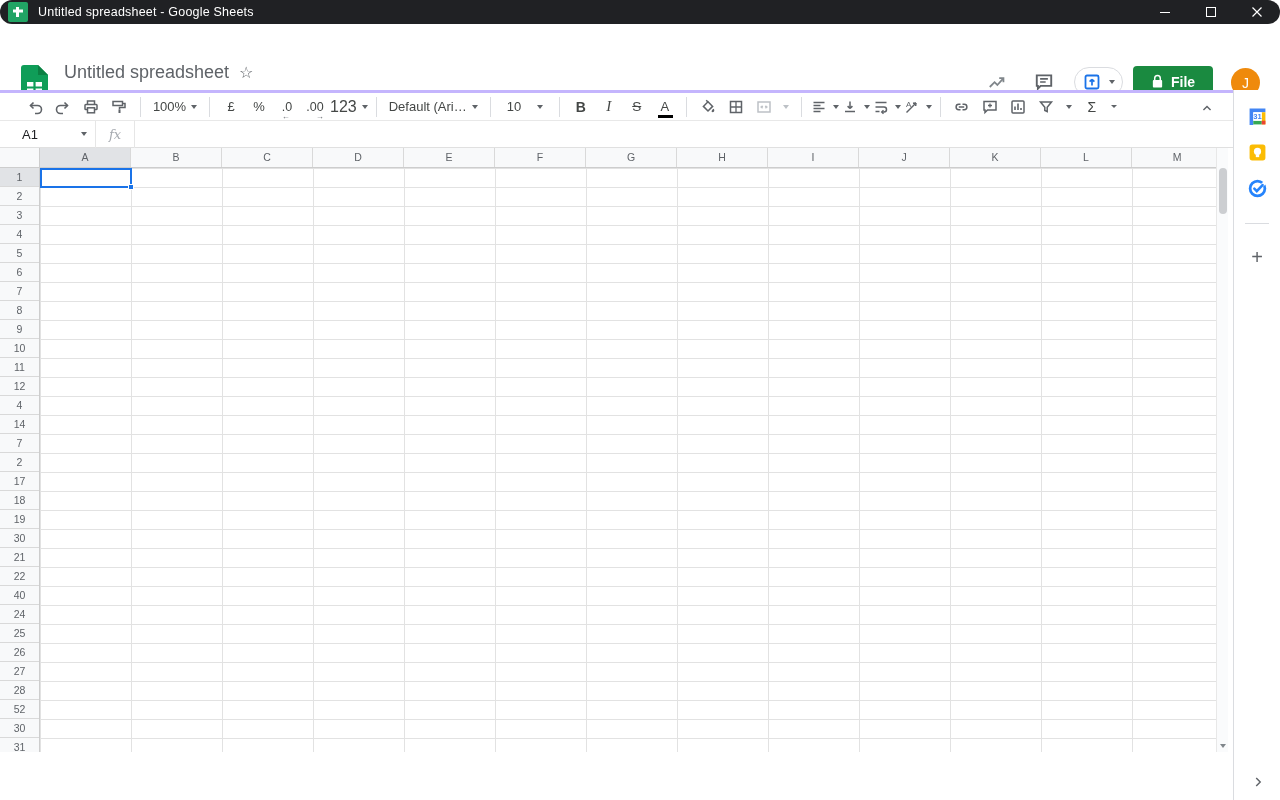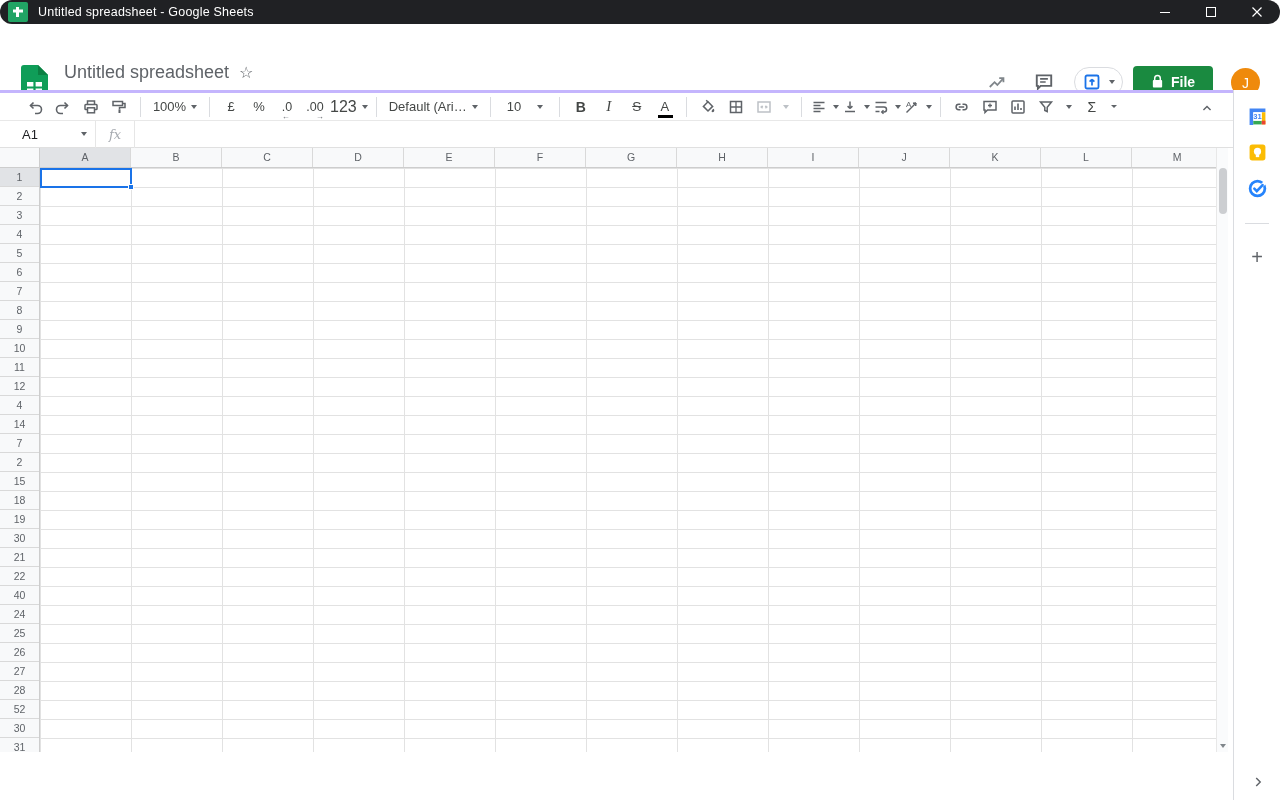--- a/index.html
+++ b/index.html
@@ -397,21 +397,21 @@
         <div class="row-h">7</div>
         <div class="row-h">8</div>
         <div class="row-h">9</div>
         <div class="row-h">10</div>
         <div class="row-h">11</div>
         <div class="row-h">12</div>
         <div class="row-h">4</div>
         <div class="row-h">14</div>
         <div class="row-h">7</div>
         <div class="row-h">2</div>
-        <div class="row-h">15</div>
+        <div class="row-h">17</div>
         <div class="row-h">18</div>
         <div class="row-h">19</div>
         <div class="row-h">30</div>
         <div class="row-h">21</div>
         <div class="row-h">22</div>
         <div class="row-h">40</div>
         <div class="row-h">24</div>
         <div class="row-h">25</div>
         <div class="row-h">26</div>
         <div class="row-h">27</div>

